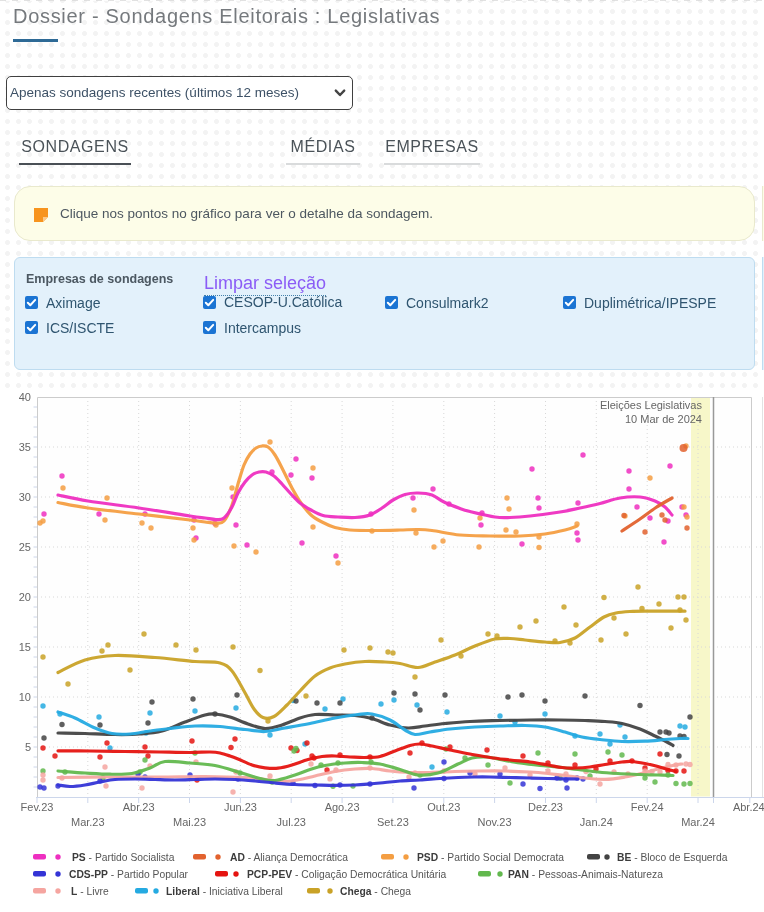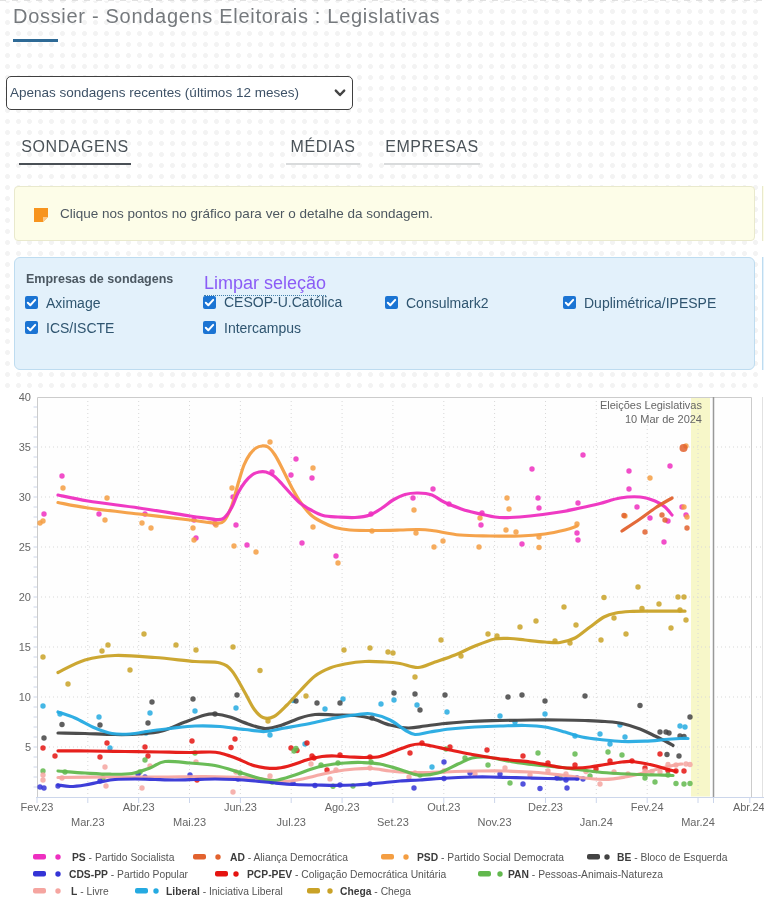--- a/index.html
+++ b/index.html
@@ -14,21 +14,21 @@
   .rule { position:absolute; left:13px; top:39px; width:45px; height:2.5px; background:#2e6a96; }
   .select { position:absolute; left:6px; top:76px; width:347px; height:34px; background:#fff;
     border:1px solid #404040; border-radius:5px; color:#3d5166; font-size:13.5px; line-height:32px;
     padding-left:3px; }
   .chev { position:absolute; right:6px; top:10px; width:12px; height:12px; }
   .tabs { position:absolute; top:138px; left:0; width:764px; height:28px; }
   .tab { position:absolute; top:0; height:27px; font-size:16px; letter-spacing:0.6px; color:#4a5258;
     text-align:center; border-bottom:2px solid #d9dbdc; }
   .tab.on { border-bottom-color:#4a5056; }
   .alert { position:absolute; left:14px; top:186px; width:741px; height:55px; background:#fdfde8;
-    border:1px solid #e9e9cd; border-radius:4px;padding-left:40px; }
+    border:1px solid #e9e9cd; border-radius:16px;padding-left:40px; }
   .alert .txt { position:absolute; left:45px; top:19px; font-size:13.5px; color:#4d5760; }
   .panel { position:absolute; left:14px; top:257px; width:741px; height:113px; background:#e3f1fb;
     border:1px solid #bedcf0; border-radius:6px;padding-left:48px; }
   .ptitle { position:absolute; left:11px; top:13.5px; font-size:12.5px; font-weight:bold; color:#4c5862; }
   .plink { position:absolute; left:189px; top:15px; font-size:18px; color:#8b5cf6;
     border-bottom:1px dotted #4180ab; padding-bottom:1px; }
   .cb { position:absolute; width:13px; height:13px; background:#1b74d3; border-radius:2px; }
   .cb svg { position:absolute; left:1px; top:1px; }
   .cbl { position:absolute; font-size:14px; color:#2f5570; }
   .chart { position:absolute; left:0; top:388px; } .chart svg { display:block; }

